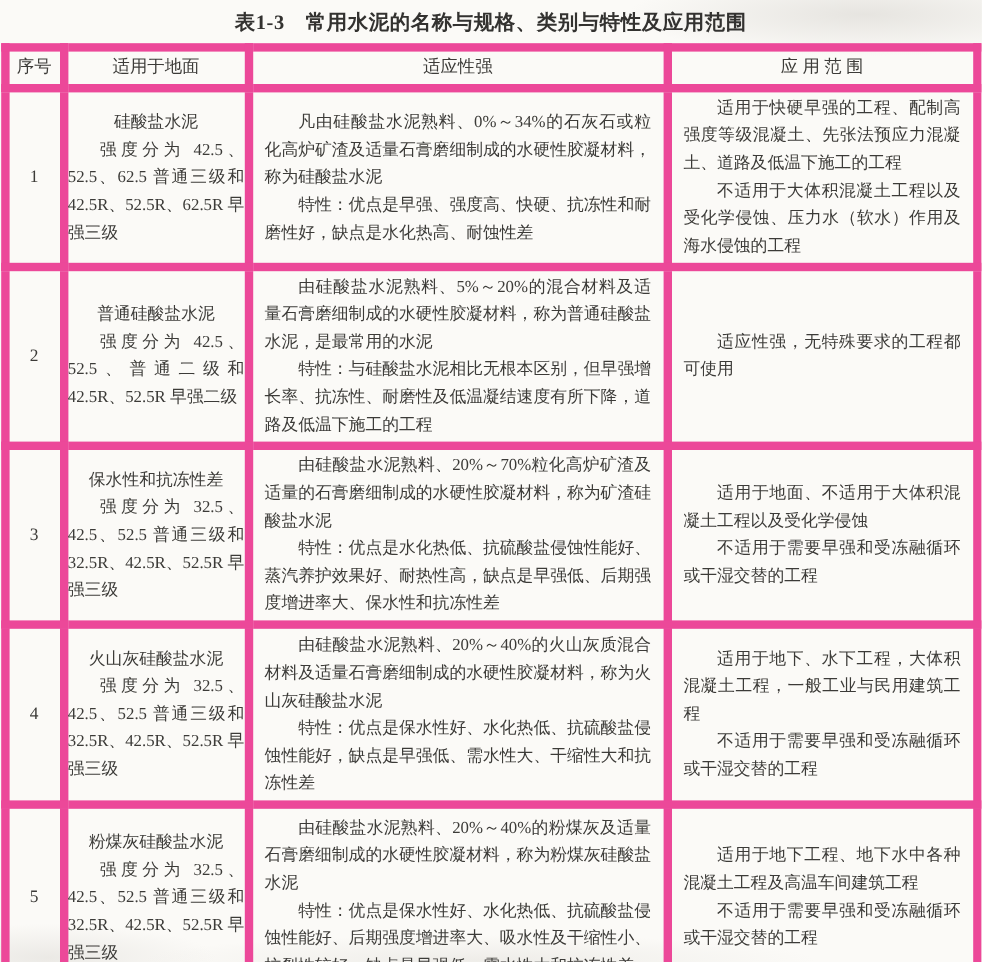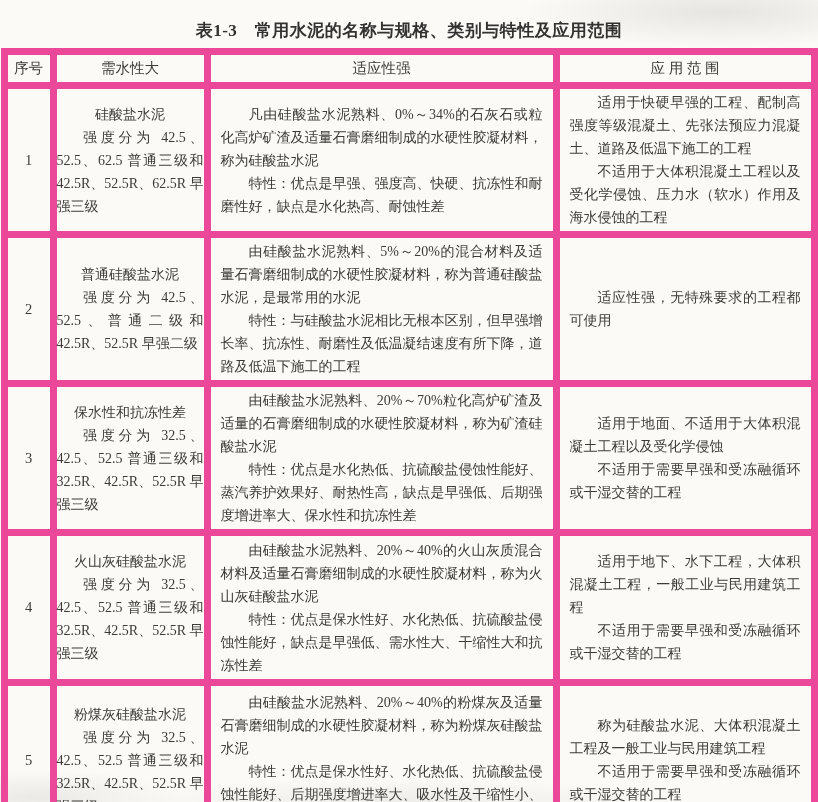--- a/index.html
+++ b/index.html
@@ -13,21 +13,21 @@
       radial-gradient(ellipse 200px 40px at 40px 798px, rgba(205,202,196,0.35), transparent 70%),
       radial-gradient(ellipse 400px 30px at 400px 800px, rgba(210,207,200,0.30), transparent 70%),
       #fbfaf7;
     overflow: hidden;
   }
   .title {
     text-align: center;
     font-weight: bold;
     font-size: 17px;
     color: #333230;
-    padding-top: 20px;
+    padding-top: 8px;
     letter-spacing: 0.5px;
     line-height: 22px;
   }
   table.cement-table {
     border-collapse: collapse;
     table-layout: fixed;
     width: 810px;
     margin: 6px auto 0 auto;
     border: 1px solid #56544f;
     border-top: 3px solid #504e49;
@@ -83,21 +83,21 @@
   <table class="cement-table">
     <colgroup>
       <col class="c-no">
         <col class="c-name">
         <col class="c-cat">
         <col class="c-app">
     </colgroup>
     <thead>
       <tr class="header-row">
         <th>序号</th>
-        <th>需水性大</th>
+        <th>适用于地面</th>
         <th>适应性强</th>
         <th>应 用 范 围</th>
       </tr>
     </thead>
     <tbody>
       <tr class="r1">
         <td class="no">1</td>
         <td class="name">
           <p class="cname">硅酸盐水泥</p>
           <p class="spec">强度分为 42.5、52.5、62.5 普通三级和 42.5R、52.5R、62.5R 早强三级</p>
@@ -160,19 +160,19 @@
         <td class="no">5</td>
         <td class="name">
           <p class="cname">粉煤灰硅酸盐水泥</p>
           <p class="spec">强度分为 32.5、42.5、52.5 普通三级和 32.5R、42.5R、52.5R 早强三级</p>
         </td>
         <td class="cat">
           <p>由硅酸盐水泥熟料、20%～40%的粉煤灰及适量石膏磨细制成的水硬性胶凝材料，称为粉煤灰硅酸盐水泥</p>
           <p>特性：优点是保水性好、水化热低、抗硫酸盐侵蚀性能好、后期强度增进率大、吸水性及干缩性小、抗裂性较好，缺点是早强低、需水性大和抗冻性差</p>
         </td>
         <td class="app">
-          <p>称为硅酸盐水泥、大体积混凝土工程及一般工业与民用建筑工程</p>
+          <p>适用于地下工程、地下水中各种混凝土工程及高温车间建筑工程</p>
           <p>不适用于需要早强和受冻融循环或干湿交替的工程</p>
         </td>
       </tr>
     </tbody>
   </table>
 </div>
 
 </body></html>

